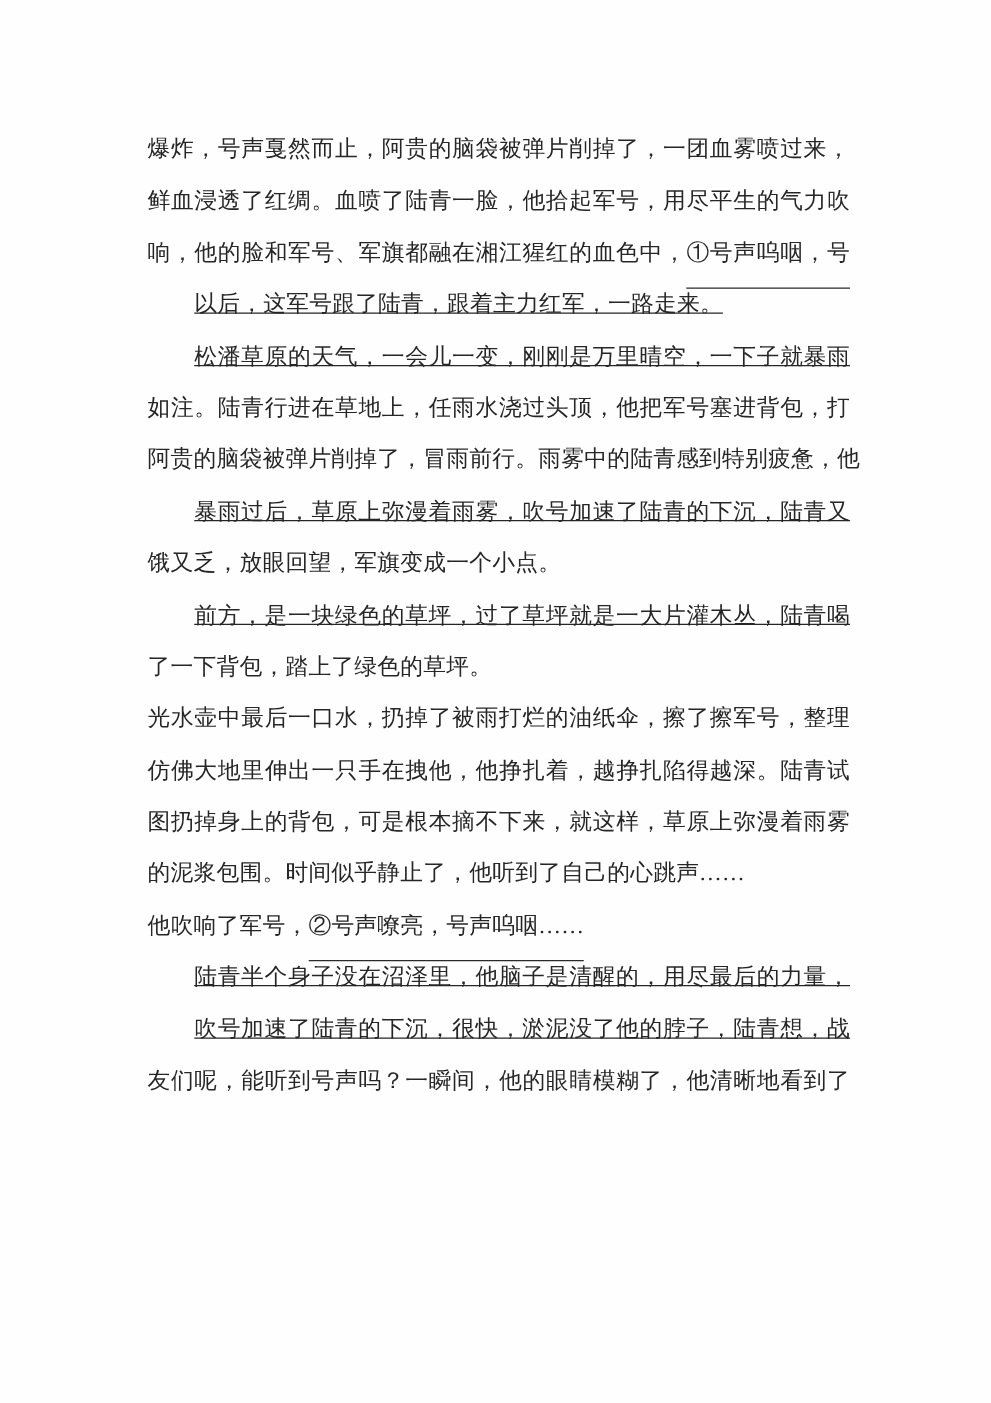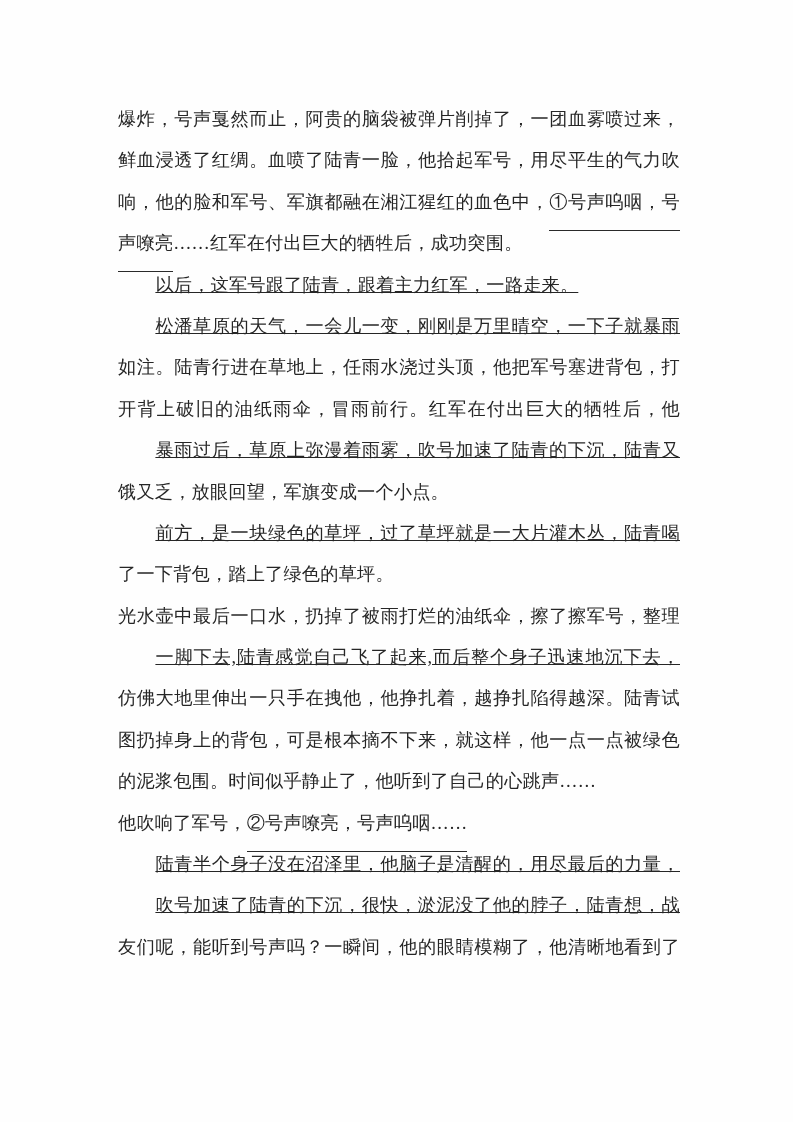--- a/index.html
+++ b/index.html
@@ -54,32 +54,30 @@
   }
 </style>
 </head>
 <body>
 
 <div class="page">
   <div class="text-block">
       <div class="line justify"><span class="seg">爆炸，号声戛然而止，阿贵的脑袋被弹片削掉了，一团血雾喷过来，</span></div>
       <div class="line justify"><span class="seg">鲜血浸透了红绸。血喷了陆青一脸，他拾起军号，用尽平生的气力吹</span></div>
       <div class="line justify"><span class="seg">响，他的脸和军号、军旗都融在湘江猩红的血色中，</span><span class="seg u">①号声呜咽，号</span></div>
-      <div class="line"><span class="seg u">声嘹亮</span><span class="seg">……红军在付出巨大的牺牲后，成功突围。</span></div>
       <div class="line indent"><span class="seg">以后，这军号跟了陆青，跟着主力红军，一路走来。</span></div>
       <div class="line indent justify"><span class="seg">松潘草原的天气，一会儿一变，刚刚是万里晴空，一下子就暴雨</span></div>
       <div class="line justify"><span class="seg">如注。陆青行进在草地上，任雨水浇过头顶，他把军号塞进背包，打</span></div>
-      <div class="line justify"><span class="seg">开背上破旧的油纸雨伞，冒雨前行。红军在付出巨大的牺牲后，他</span></div>
+      <div class="line justify"><span class="seg">阿贵的脑袋被弹片削掉了，冒雨前行。雨雾中的陆青感到特别疲惫，他</span></div>
       <div class="line indent justify"><span class="seg">暴雨过后，草原上弥漫着雨雾，吹号加速了陆青的下沉，陆青又</span></div>
       <div class="line"><span class="seg">饿又乏，放眼回望，军旗变成一个小点。</span></div>
       <div class="line indent justify"><span class="seg">前方，是一块绿色的草坪，过了草坪就是一大片灌木丛，陆青喝</span></div>
       <div class="line"><span class="seg">了一下背包，踏上了绿色的草坪。</span></div>
       <div class="line justify"><span class="seg">光水壶中最后一口水，扔掉了被雨打烂的油纸伞，擦了擦军号，整理</span></div>
-      <div class="line indent justify"><span class="seg">一脚下去,陆青感觉自己飞了起来,而后整个身子迅速地沉下去，</span></div>
       <div class="line justify"><span class="seg">仿佛大地里伸出一只手在拽他，他挣扎着，越挣扎陷得越深。陆青试</span></div>
-      <div class="line justify"><span class="seg">图扔掉身上的背包，可是根本摘不下来，就这样，他一点一点被绿色</span></div>
+      <div class="line justify"><span class="seg">图扔掉身上的背包，可是根本摘不下来，就这样，草原上弥漫着雨雾</span></div>
       <div class="line"><span class="seg">的泥浆包围。时间似乎静止了，他听到了自己的心跳声……</span></div>
       <div class="line"><span class="seg">他吹响了军号，</span><span class="seg u">②号声嘹亮，号声呜咽……</span></div>
       <div class="line indent justify"><span class="seg">陆青半个身子没在沼泽里，他脑子是清醒的，用尽最后的力量，</span></div>
       <div class="line indent justify"><span class="seg">吹号加速了陆青的下沉，很快，淤泥没了他的脖子，陆青想，战</span></div>
       <div class="line justify"><span class="seg">友们呢，能听到号声吗？一瞬间，他的眼睛模糊了，他清晰地看到了</span></div>
     </div>
 </div>
 
 </body></html>

